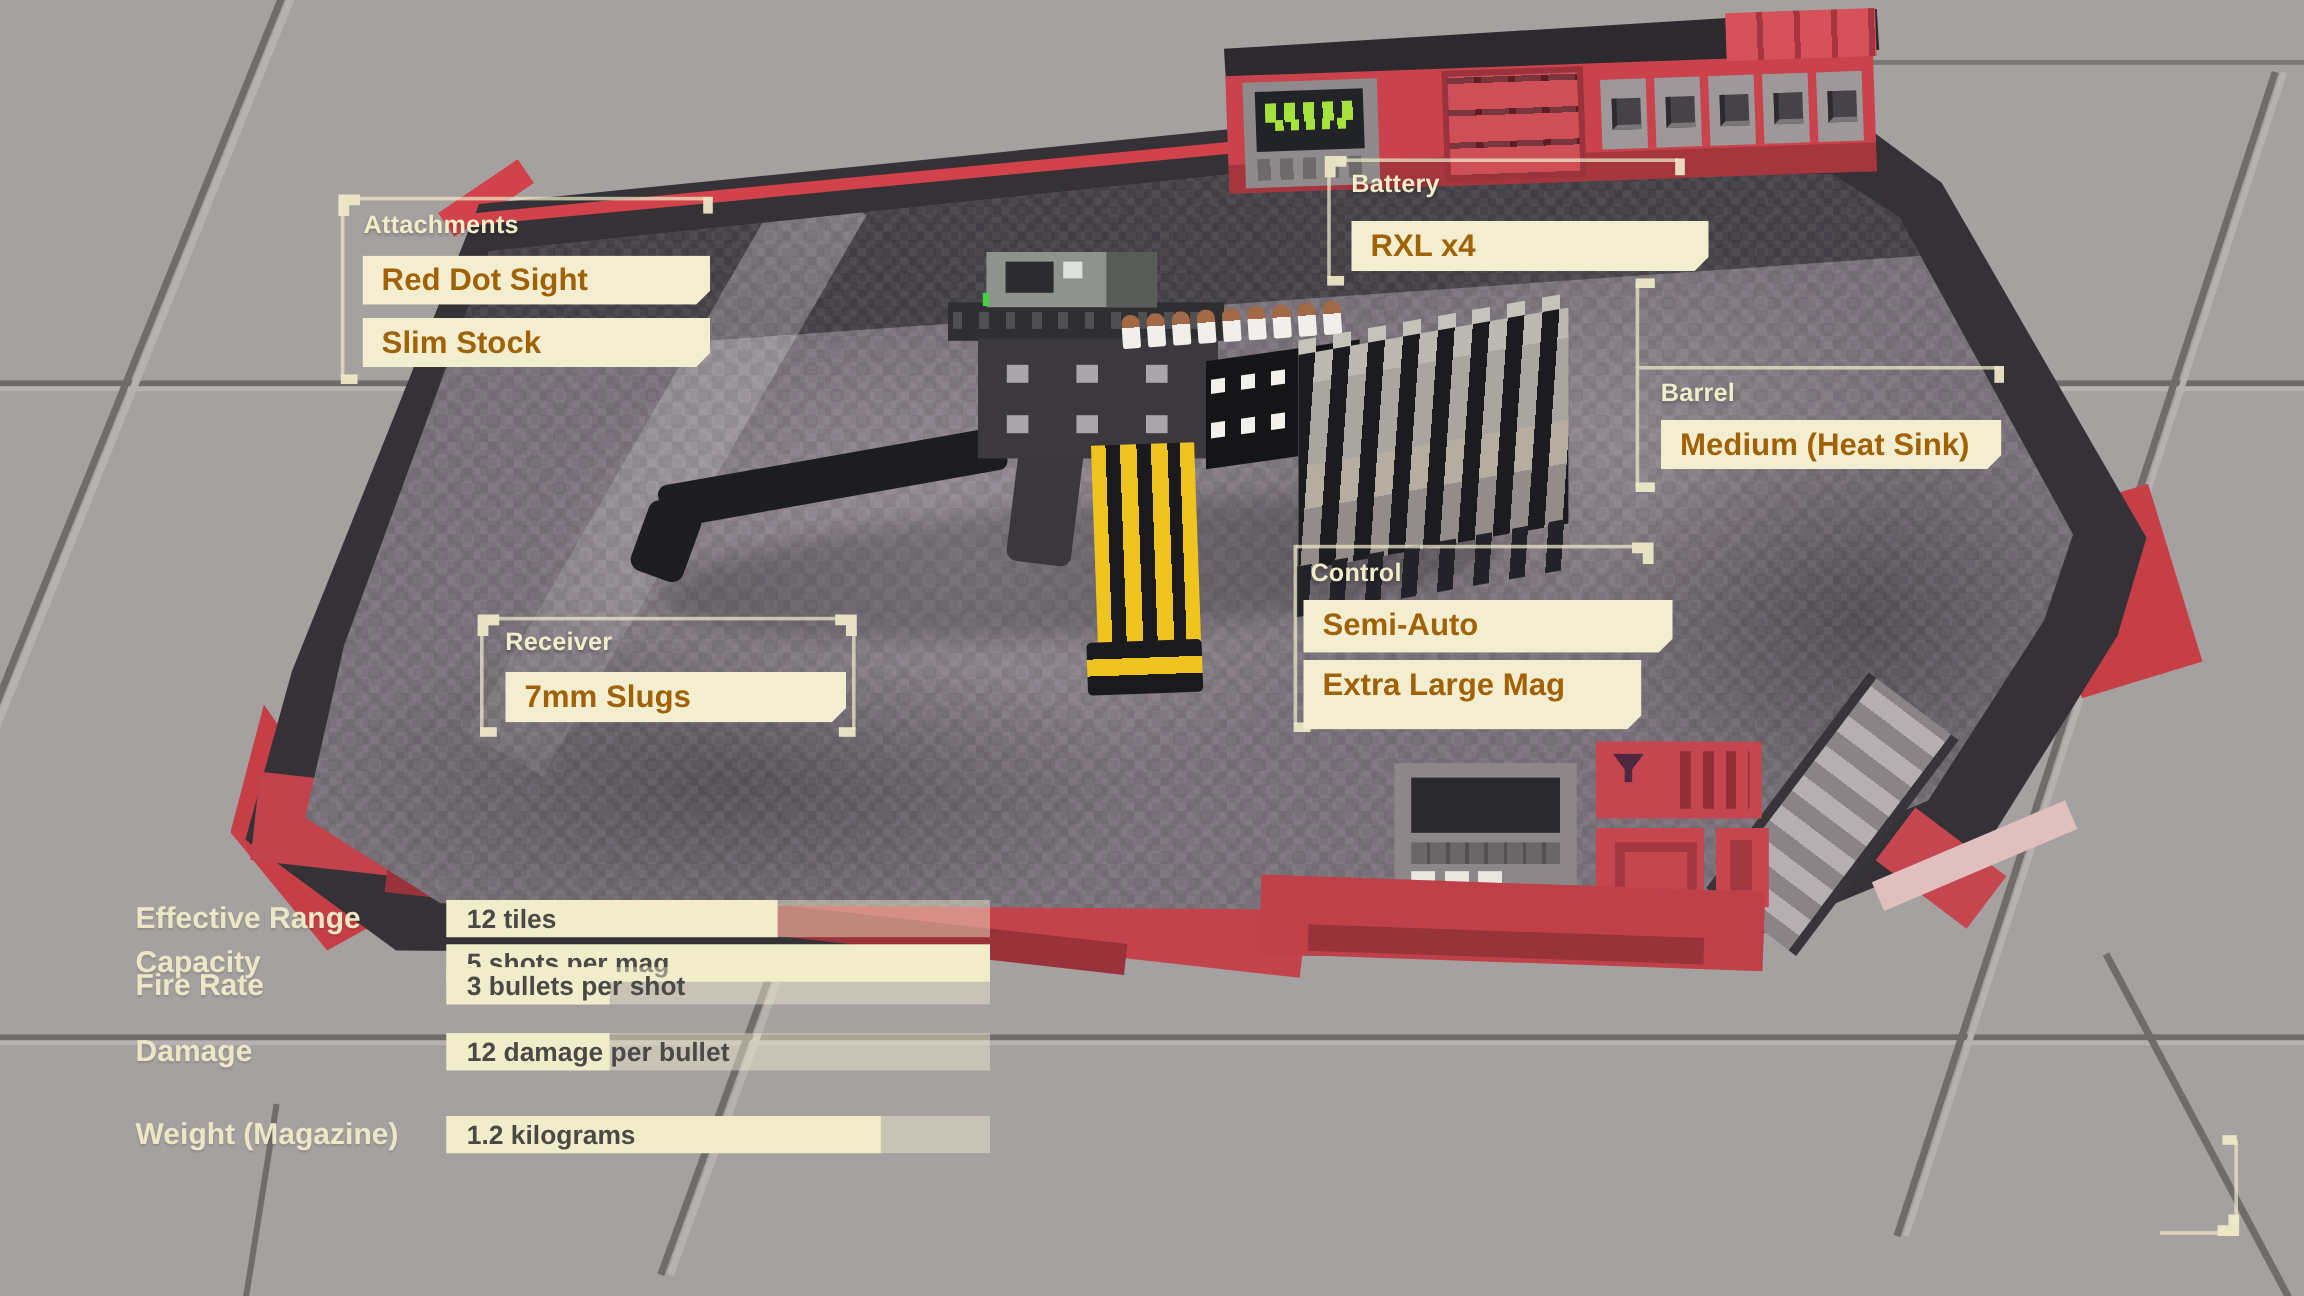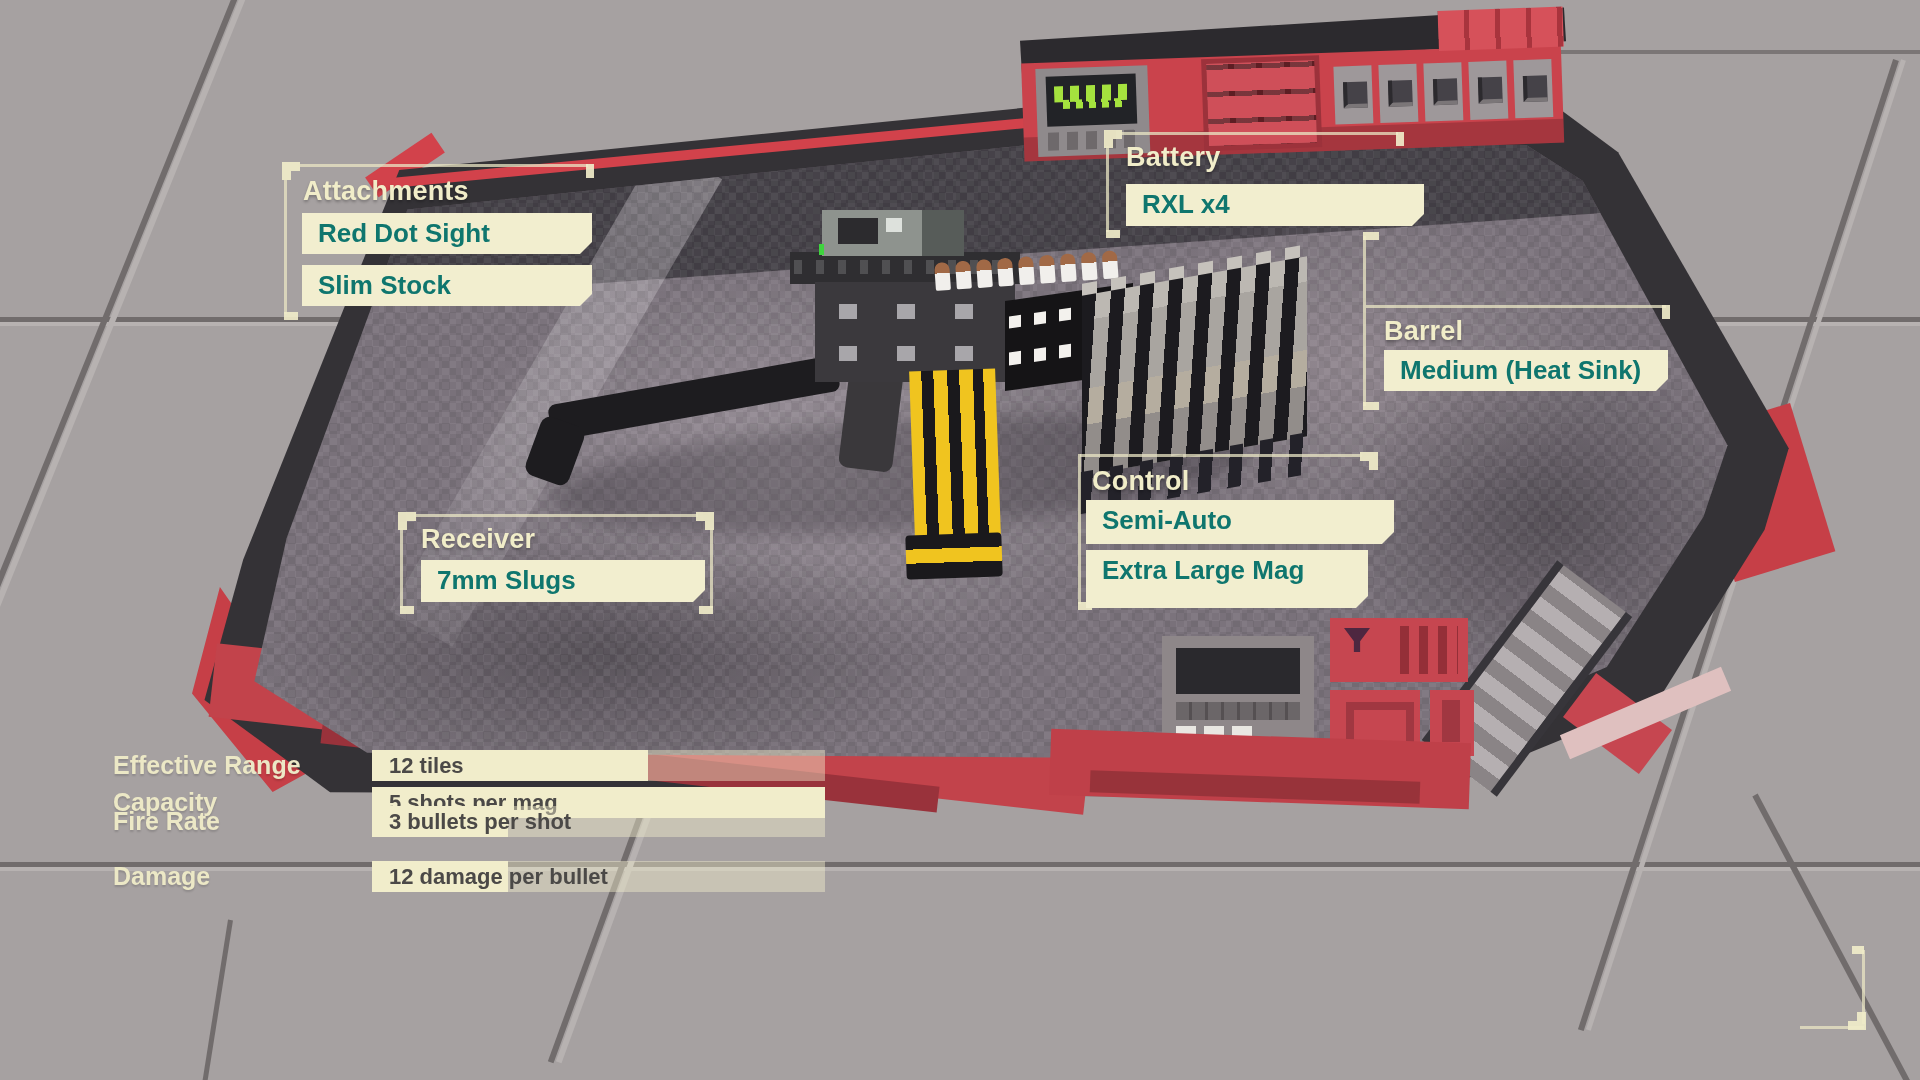--- a/index.html
+++ b/index.html
@@ -10,22 +10,22 @@
   .groutD{background:#716c6c;}
   .groutL{background:#b7b2b1;}
   
   .line{background:rgba(234,229,196,.75);}
   .tick{background:rgba(240,235,201,.92);}
   .corner{width:18px;height:18px;border:0 solid rgba(240,235,201,.92);box-sizing:border-box;}
   .c-tl{border-left-width:9px;border-top-width:9px;}
   .c-tr{border-right-width:9px;border-top-width:9px;}
   .c-br{border-right-width:9px;border-bottom-width:9px;}
   
-  .hd{color:#f1edc9;font-size:27px;letter-spacing:.2px;text-shadow:0 2px 3px rgba(0,0,0,.28);}
-  .opt{background:#f2eecf;color:#0f766e;font-size:26px;line-height:41px;padding-left:16px;
+  .hd{color:#f1edc9;font-size:21px;letter-spacing:.2px;text-shadow:0 2px 3px rgba(0,0,0,.28);}
+  .opt{background:#f2eecf;color:#a16207;font-size:26px;line-height:41px;padding-left:16px;
        box-sizing:border-box;clip-path:polygon(0 0,100% 0,100% calc(100% - 12px),calc(100% - 12px) 100%,0 100%);}
   
   .stat-label{color:#ece8c6;font-size:25px;line-height:31px;text-shadow:0 2px 2px rgba(0,0,0,.15);}
   .bar{position:absolute;left:372px;width:453px;height:31px;background:rgba(241,237,203,.45);}
   .fill{position:absolute;left:0;top:0;bottom:0;background:#f1edcb;}
   .bar-txt{position:absolute;left:17px;top:0;line-height:31px;font-size:22px;color:#4b4947;}
   
   .btn{background:#4b4747;border:3px solid #ebe7c7;color:#ebe7c7;font-size:20px;letter-spacing:.6px;
        text-align:center;line-height:48px;box-sizing:border-box;cursor:pointer;
        clip-path:polygon(0 0,100% 0,100% calc(100% - 18px),calc(100% - 18px) 100%,0 100%);}
@@ -253,19 +253,26 @@
       <div class="bar-txt">3 bullets per shot</div>
     </div>
   </div>
   <div class="abs" style="left:0;top:861px;width:900px;height:31px;">
     <div class="abs stat-label" style="left:113px;">Damage</div>
     <div class="bar">
       <div class="fill" style="width: 30%;"></div>
       <div class="bar-txt">12 damage per bullet</div>
     </div>
   </div>
+  <div class="abs" style="left:0;top:930px;width:900px;height:31px;">
+    <div class="abs stat-label" style="left:113px;">Weight (Magazine)</div>
+    <div class="bar">
+      <div class="fill" style="width: 80%;"></div>
+      <div class="bar-txt">1.2 kilograms</div>
+    </div>
+  </div>
 
   <div class="abs line" style="left:1862px;top:950px;width:3px;height:74px;"></div>
   <div class="abs line" style="left:1800px;top:1026px;width:64px;height:3px;"></div>
   <div class="abs corner c-br" style="left:1848px;top:1012px;"></div>
   <div class="abs tick" style="left:1852px;top:946px;width:12px;height:8px;"></div>
 
 </div>
 
 </body></html>

